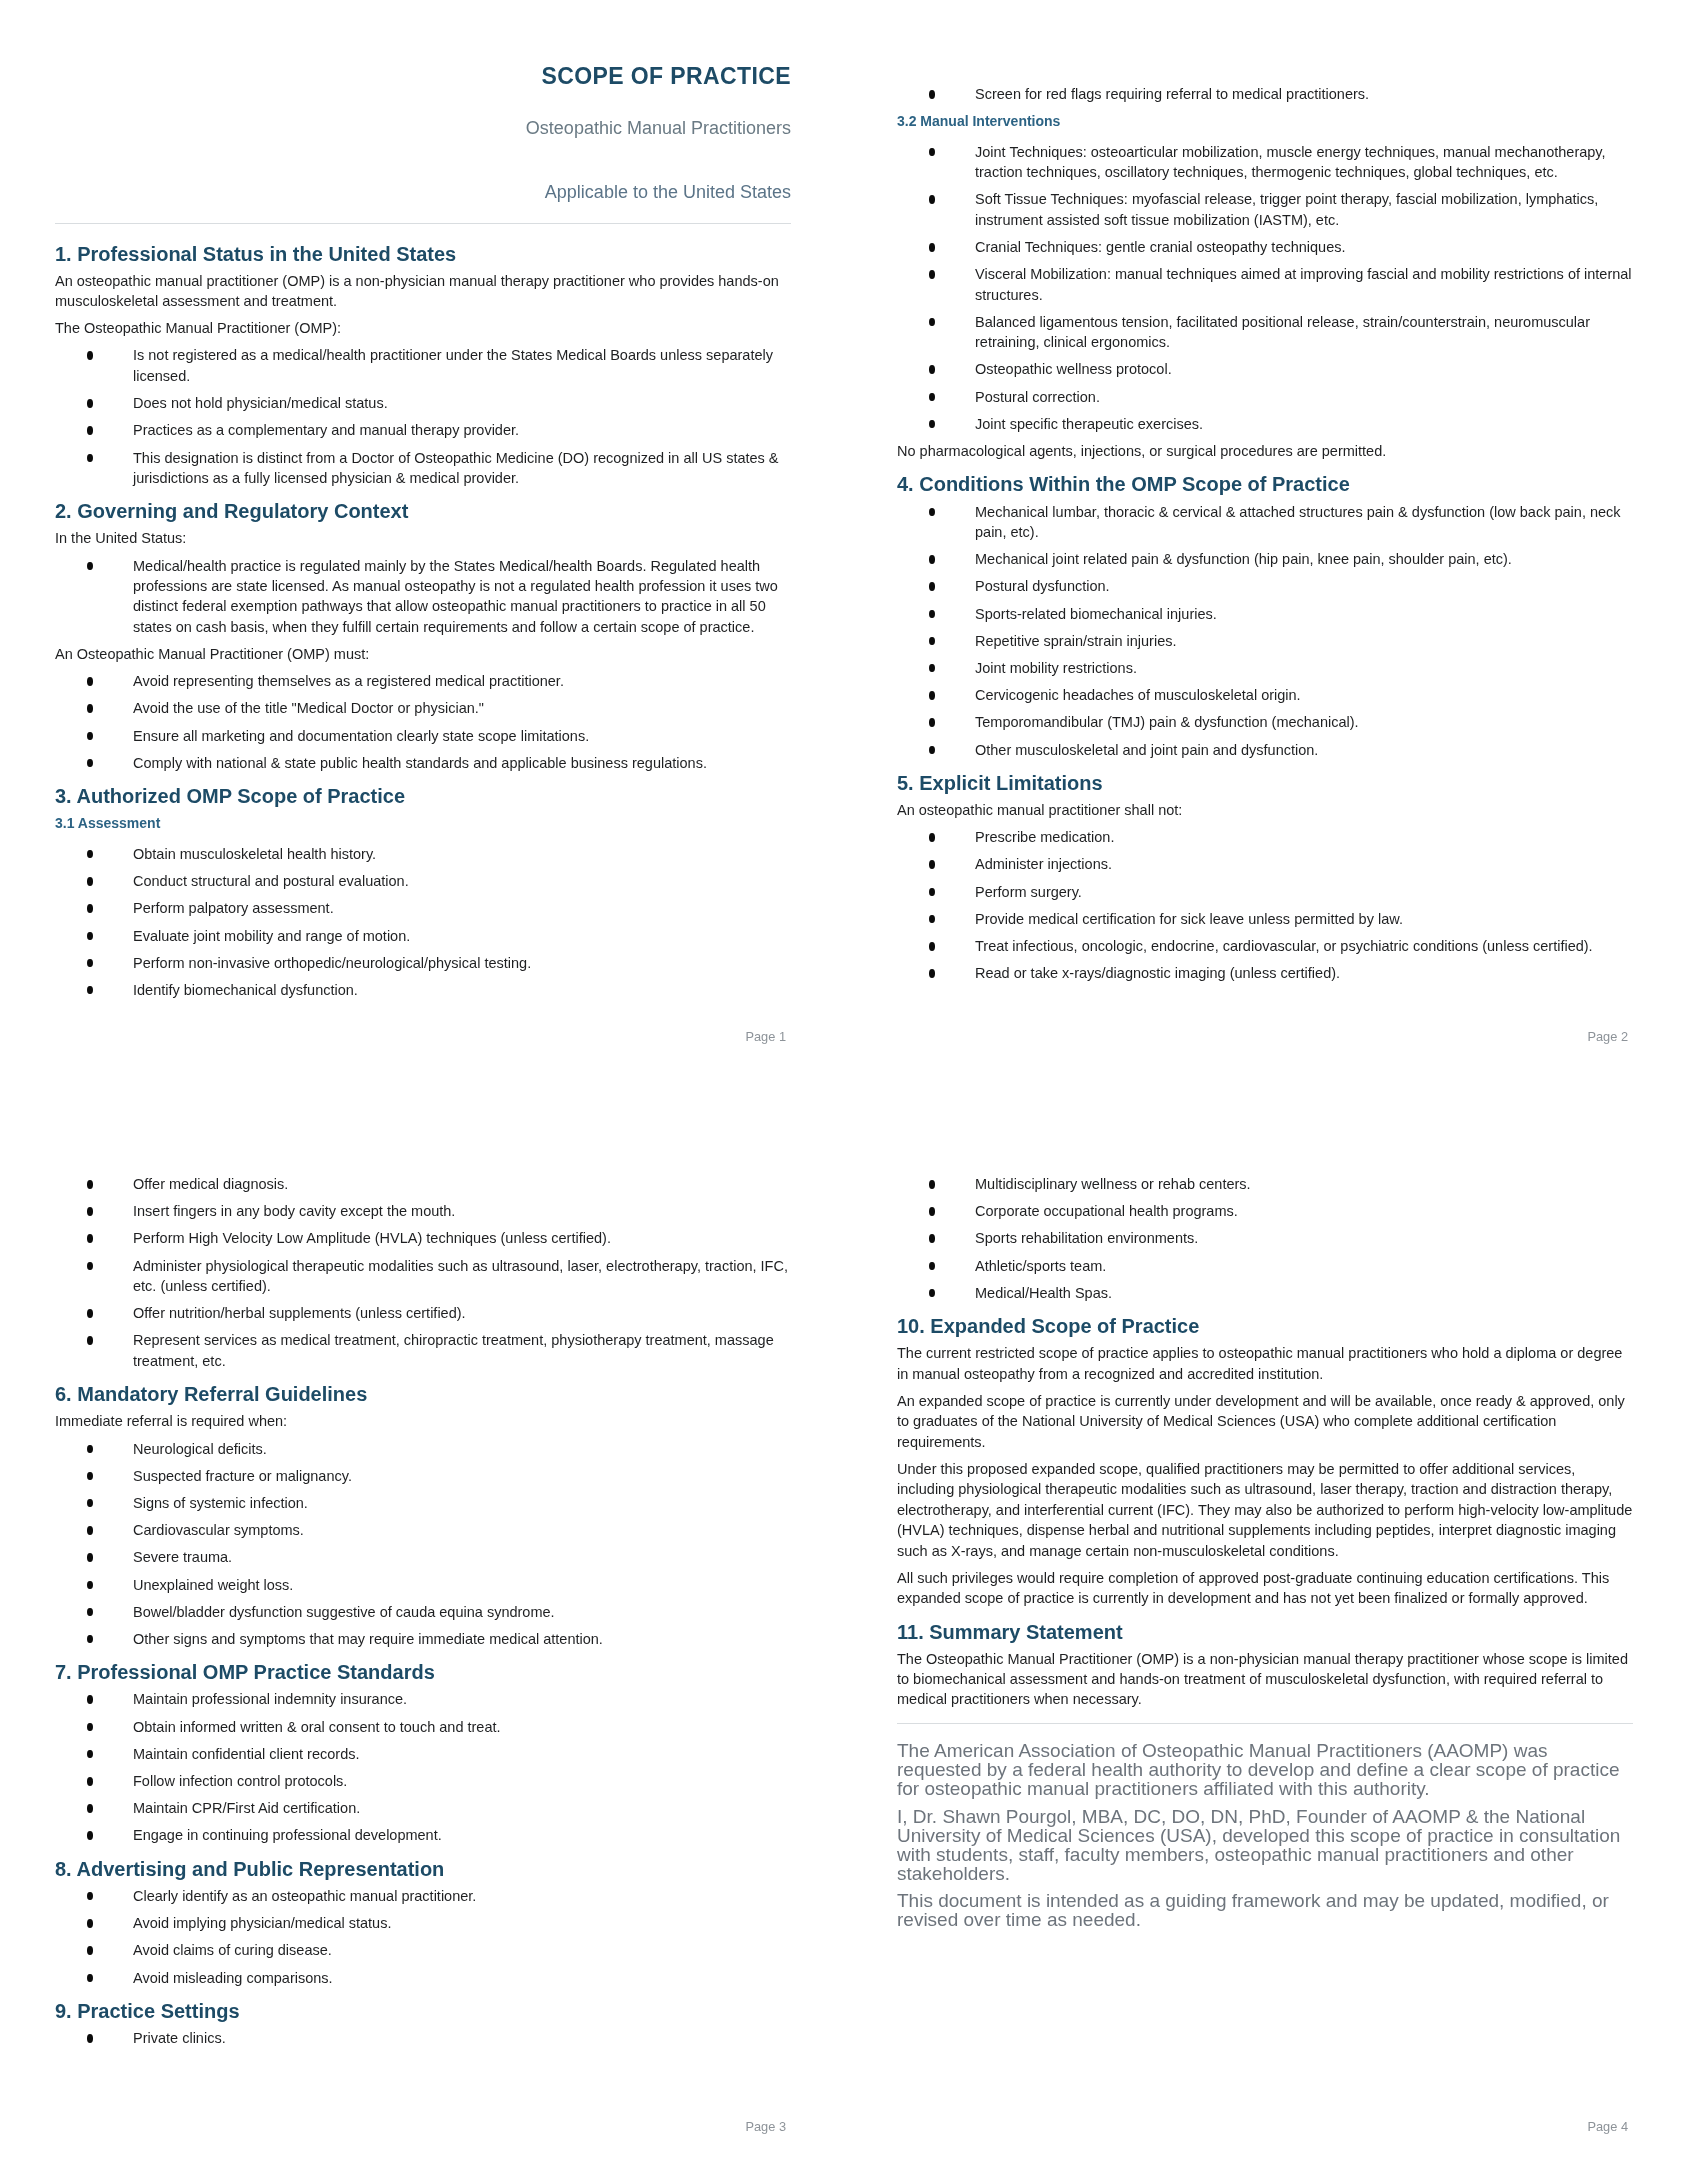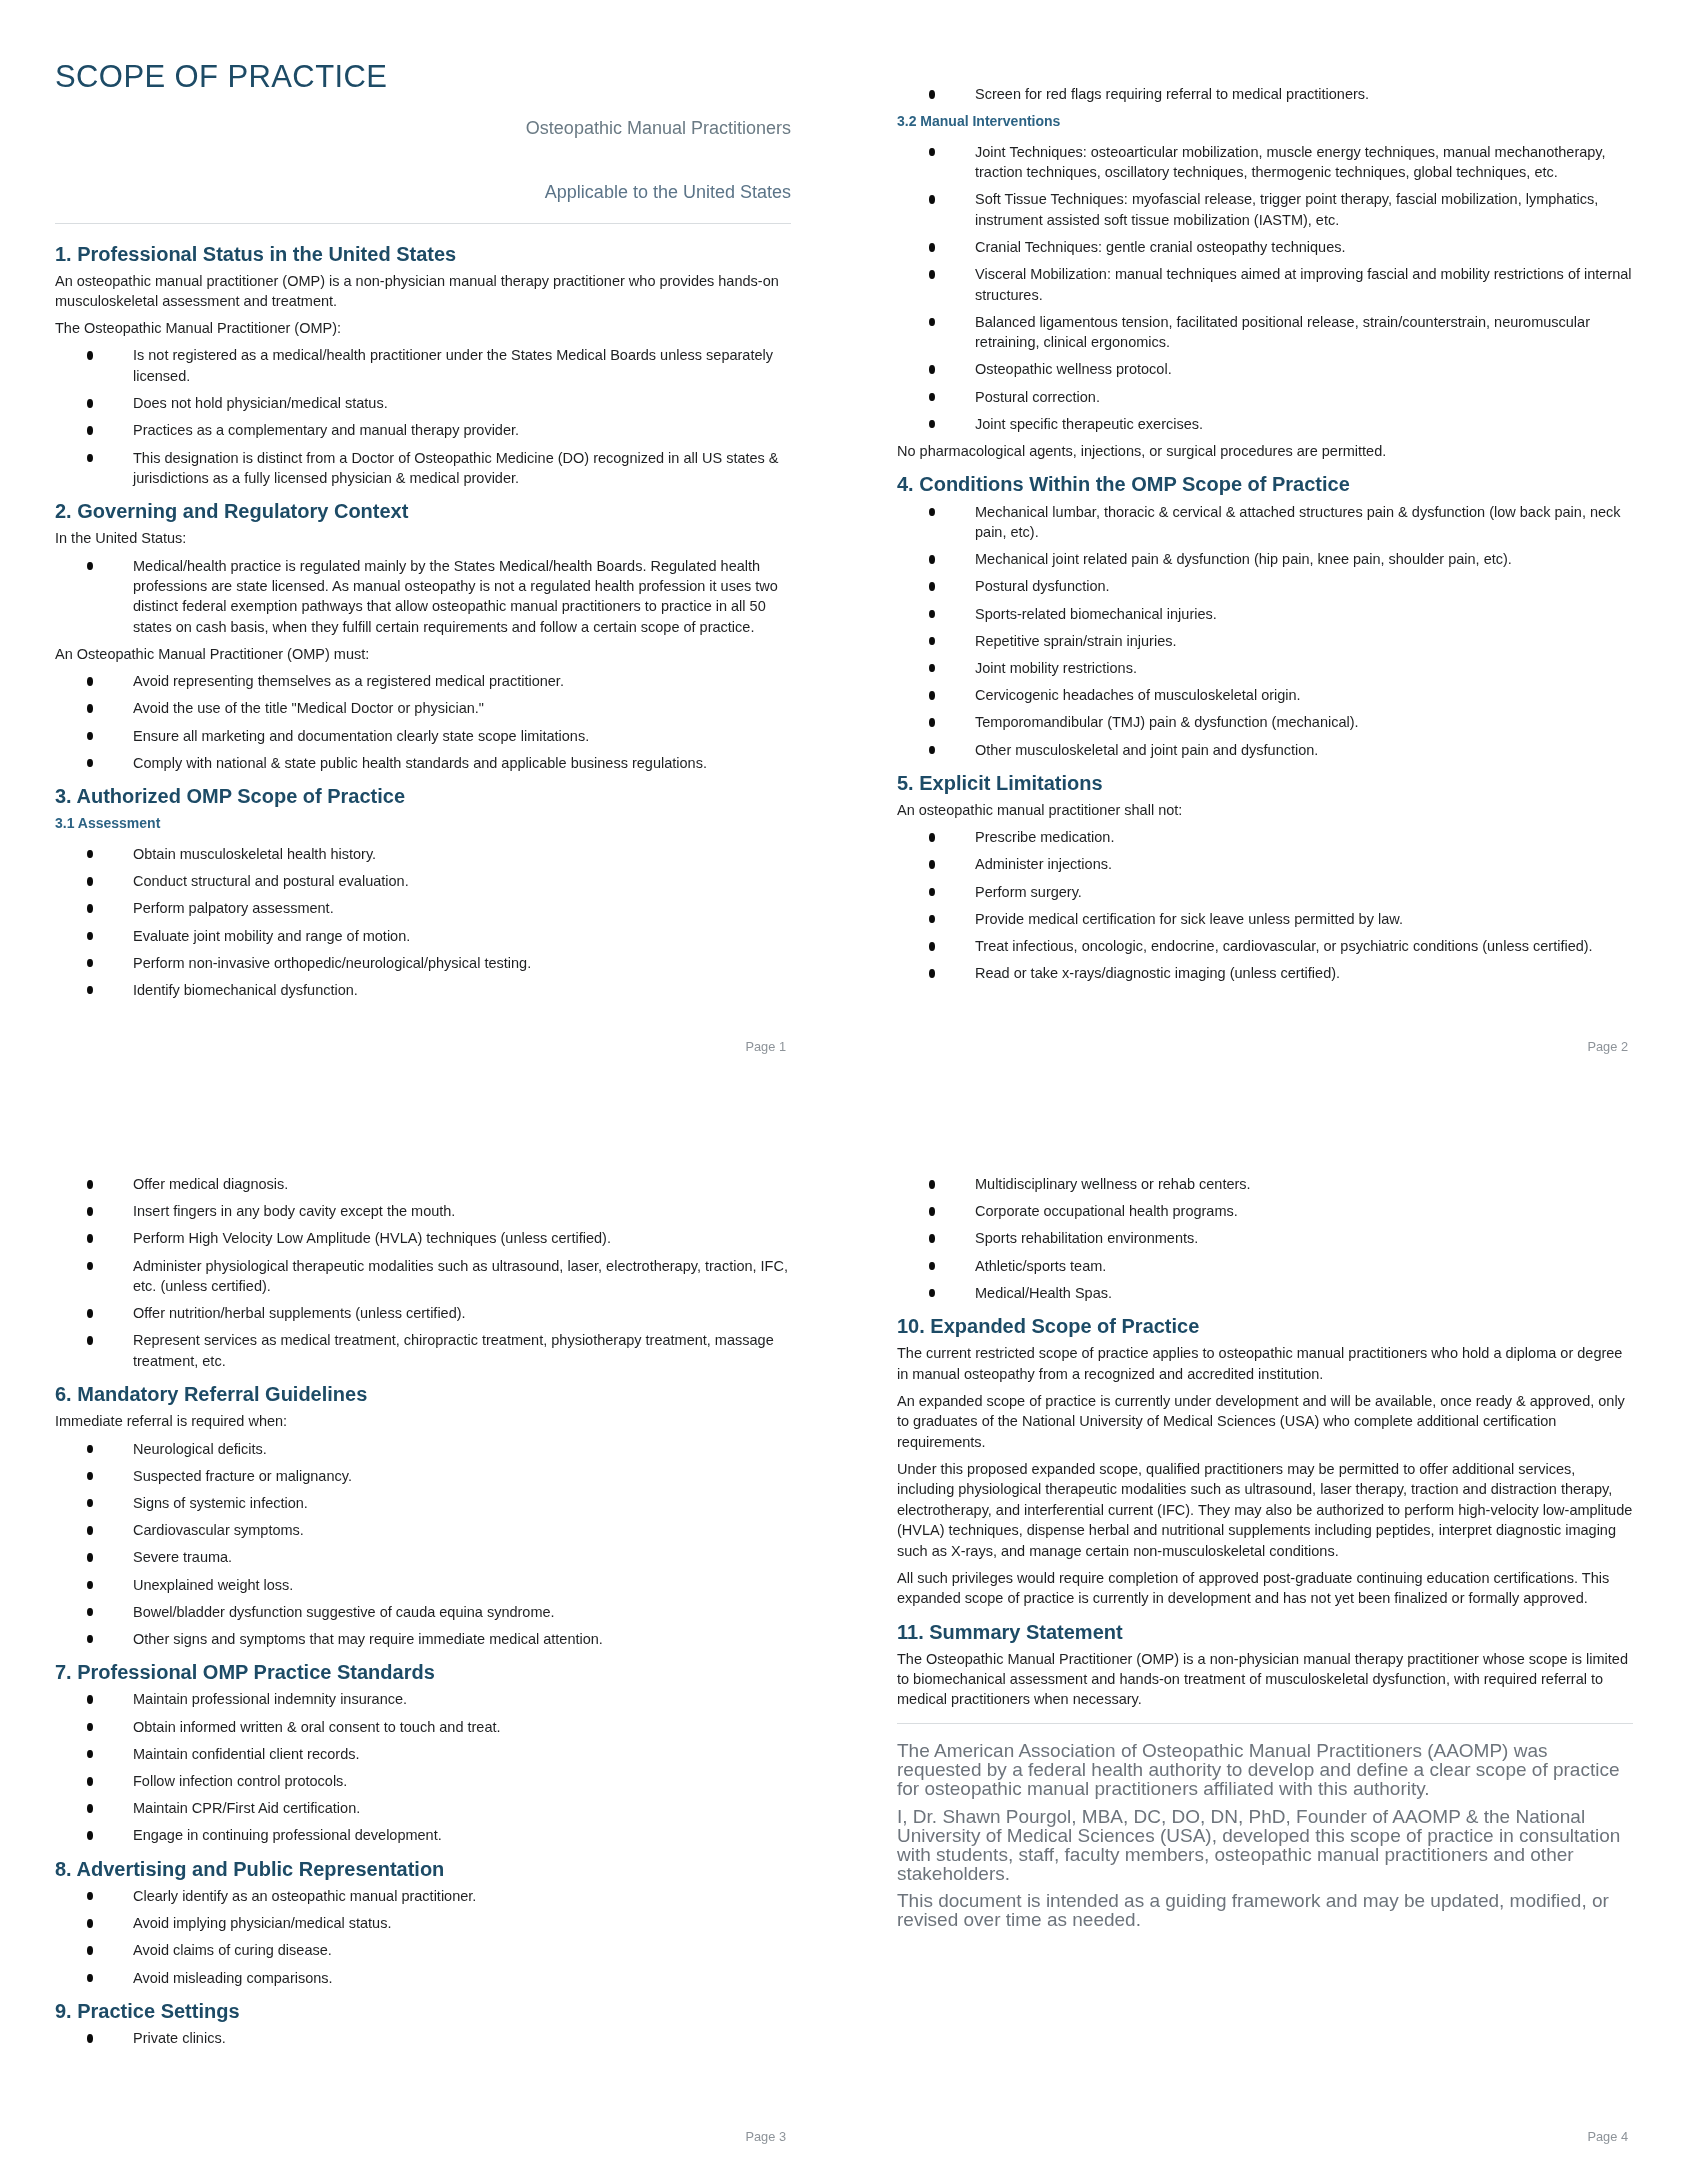--- a/index.html
+++ b/index.html
@@ -6,39 +6,39 @@
   body {
     width:1685px; height:2181px; background:#ffffff;
     font-family:"Liberation Sans", sans-serif;
     color:var(--body-color,#1f2022);
     -webkit-font-smoothing:antialiased;
   }
   .sheet { display:grid; grid-template-columns:842px 842px; grid-template-rows:1090px 1090px; width:1685px; height:2181px; }
   .page { position:relative; height:1090px; box-sizing:border-box; padding:48px 51px 0 55px; overflow:hidden; background:#ffffff; }
   .page.cont .content > :first-child { margin-top:36px; }
 
-  .doc-title { margin:10.2px 0 24px 0; text-align:left; font-size:31px; line-height:37px; font-weight:normal; letter-spacing:0.4px; color:var(--heading-color,#1d4b66); }
+  .doc-title { margin:10.2px 0 24px 0; text-align:right; font-size:23px; line-height:37px; font-weight:bold; letter-spacing:0.4px; color:var(--heading-color,#1d4b66); }
   .doc-subtitle { margin:0 0 31px 0; text-align:right; font-size:18px; line-height:19px; color:var(--subtitle-color,#6a7a84); }
   .doc-subtitle.alt { margin-bottom:20.4px; color:var(--subtitle2-color,#5b7488);margin-top:45px; }
 
   hr.rule { border:0; border-top:1.7px solid var(--rule-color,#d9dde0); margin:1.7px 0 0 0; }
   p.para + hr.rule { margin:13.6px 0 17px 0; }
 
   .h2 { margin:12px 0 5.1px 0; font-size:20px; line-height:23px; font-weight:bold; color:var(--heading-color,#1d4b66); }
   .content > hr.rule + .h2 { margin-top:19px; }
   .h3 { margin:1.7px 0 10.2px 0; font-size:14px; line-height:20.4px; font-weight:bold; color:var(--subheading-color,#2c6384); }
 
   p.para { margin:0 0 6.8px 0; font-size:14.5px; line-height:20.4px; color:var(--body-color,#1f2022); }
   p.small { margin:0 0 8.5px 0; font-size:19px; line-height:19px; color:var(--muted-color,#6d747c); }
 
   ul.bullets { list-style:none; margin:0 0 6.8px 0; padding:0; }
   ul.bullets li { position:relative; margin:0 0 6.8px 0; padding-left:78px; font-size:14.5px; line-height:20.4px; color:var(--body-color,#1f2022); }
   ul.bullets li .dot { position:absolute; left:32px; top:6px; width:6px; height:8.5px; border-radius:50%; background:var(--bullet-color,#0b0b0b); }
 
-  .page-footer { position:absolute; right:56px; bottom:36px; font-size:12.8px; color:var(--footer-color,#8d9399); }
+  .page-footer { position:absolute; right:56px; bottom:46px; font-size:12.8px; color:var(--footer-color,#8d9399); }
 </style>
 </head>
 <body>
 
 <div class="sheet">
   <section class="page">
     <div class="content">
         <div class="doc-title">SCOPE OF PRACTICE</div>
         <div class="doc-subtitle">Osteopathic Manual Practitioners</div>
         <div class="doc-subtitle alt">Applicable to the United States</div>

